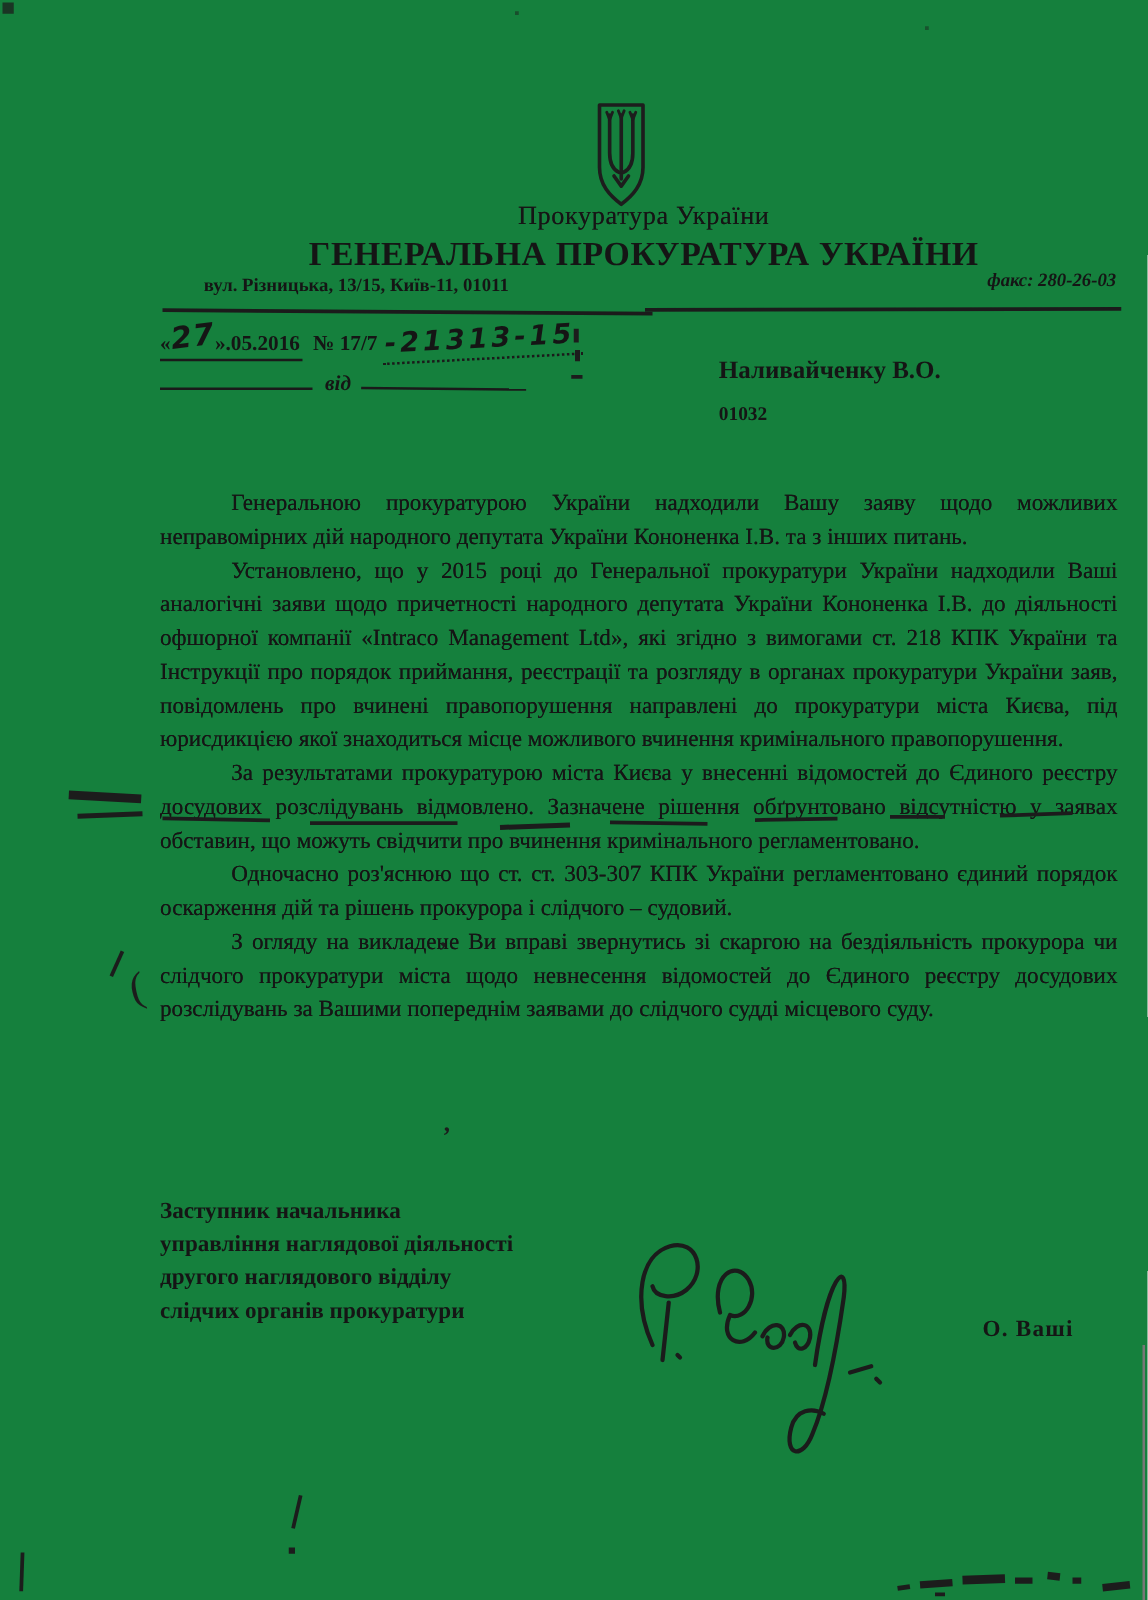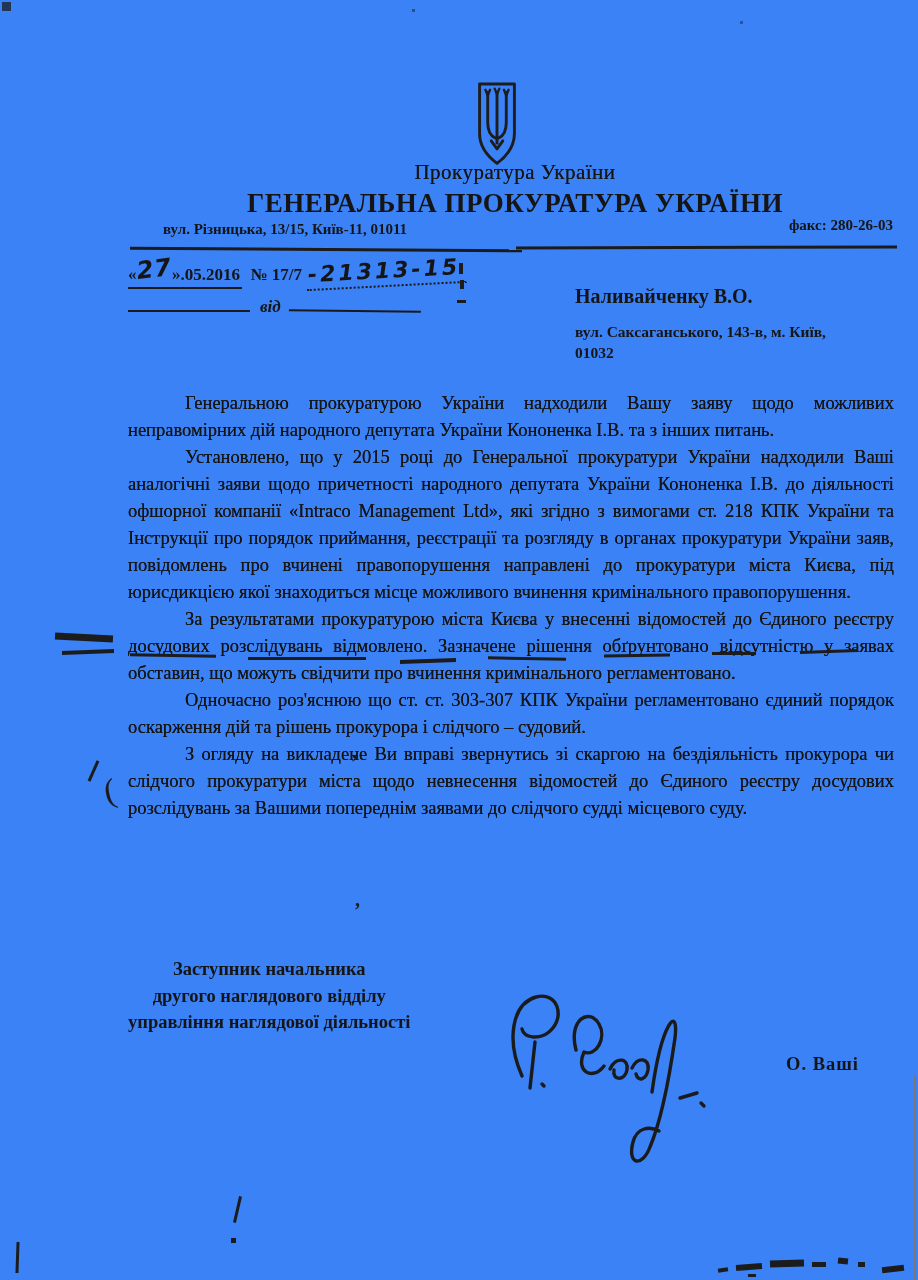--- a/index.html
+++ b/index.html
@@ -1,35 +1,35 @@
 <!DOCTYPE html>
 <html lang="uk"><head>
 <meta charset="utf-8">
 <style>
   html,body{margin:0;padding:0;background:#e8e8e8;}
   #page{
     position:relative;width:918px;height:1280px;margin:0 auto;
-    background:#3b82f6;overflow:hidden;
+    background:#15803d;overflow:hidden;
     font-family:"Liberation Serif", serif;color:#151515;
   }
   
   .emblem{position:absolute;left:468px;top:80px;width:58px;height:88px;}
   .org-small{
     position:absolute;left:100px;top:160px;width:830px;text-align:center;
     font-size:21px;letter-spacing:0.5px;text-shadow:0 0 0.5px #222;
   }
   .org-large{
     position:absolute;left:60px;top:188px;width:910px;text-align:center;
     font-size:27px;font-weight:bold;letter-spacing:0.5px;
   }
   .org-address{
     position:absolute;left:163px;top:221px;font-size:15px;font-weight:bold;
   }
   .org-fax{
-    position:absolute;right:25px;top:217px;font-size:15px;font-weight:bold;
+    position:absolute;right:25px;top:217px;font-size:15px;font-weight:bold;font-style:italic;
   }
   .rule-a{position:absolute;left:130px;top:248px;width:392px;height:3px;background:#1b1b1b;transform:rotate(0.4deg);}
   .rule-b{position:absolute;left:516px;top:246px;width:381px;height:3px;background:#1b1b1b;transform:rotate(-0.15deg);}
   
   .ref-line1{position:absolute;left:128px;top:258px;font-size:17px;font-weight:bold;white-space:nowrap;}
   .ref-dateseg{border-bottom:2px solid #1a1a1a;padding:0 2px 1px 0;display:inline-block;}
   .hw-day{
     display:inline-block;font-family:"DejaVu Sans",sans-serif;font-style:italic;font-weight:bold;
     font-size:24px;transform:rotate(-7deg) translateY(-3px);letter-spacing:1px;
   }
@@ -48,21 +48,21 @@
   .addr-line{font-size:15.5px;font-weight:bold;}
   
   .body-text{
     position:absolute;left:128px;top:390px;width:766px;
     font-size:18.5px;line-height:27px;text-align:justify;
     text-shadow:0 0 0.4px #1a1a1a;
   }
   .body-text p{margin:0;text-indent:57px;}
   
   .signoff{
-    position:absolute;left:128px;top:956px;font-size:18.5px;font-weight:bold;line-height:26.5px;text-align:center;
+    position:absolute;left:128px;top:956px;font-size:18.5px;font-weight:bold;line-height:26.5px;
   }
   .sig-script{position:absolute;left:492px;top:980px;width:220px;height:200px;}
   .signer{position:absolute;left:786px;top:1054px;font-size:18.5px;font-weight:bold;letter-spacing:1px;}
   
   .art{position:absolute;background:#1c1c1c;}
   .glyph-art{position:absolute;color:#1c1c1c;font-size:22px;font-weight:bold;}
   .corner-mark{left:2px;top:2px;width:9px;height:9px;opacity:.75;}
   .speck1{left:412px;top:9px;width:3px;height:3px;opacity:.5;}
   .speck2{left:740px;top:21px;width:3px;height:3px;opacity:.45;}
   .semi-a{left:459px;top:263px;width:4px;height:11px;}
@@ -120,36 +120,36 @@
 
   <div class="ref-line1">
     <span class="ref-dateseg"><span>«</span><span class="hw-day">27</span><span>».05.2016</span></span>&nbsp;&nbsp;<span>№ 17/7</span><span class="hw-num">-21313-15</span>
   </div>
   <div class="ref-line2">
     <span class="uline u1"></span><span>від</span><span class="uline u2"></span>
   </div>
 
   <div class="addressee">
     <div class="addr-name">Наливайченку В.О.</div>
-    <div class="addr-line">вул. Саксаганського, 143-в, м. Київ,</div>
     <div class="addr-line">01032</div>
   </div>
 
   <div class="body-text">
     <p>Генеральною прокуратурою України надходили Вашу заяву щодо можливих неправомірних дій народного депутата України Кононенка І.В. та з інших питань.</p>
     <p>Установлено, що у 2015 році до Генеральної прокуратури України надходили Ваші аналогічні заяви щодо причетності народного депутата України Кононенка І.В. до діяльності офшорної компанії «Intraco Management Ltd», які згідно з вимогами ст. 218 КПК України та Інструкції про порядок приймання, реєстрації та розгляду в органах прокуратури України заяв, повідомлень про вчинені правопорушення направлені до прокуратури міста Києва, під юрисдикцією якої знаходиться місце можливого вчинення кримінального правопорушення.</p>
     <p>За результатами прокуратурою міста Києва у внесенні відомостей до Єдиного реєстру досудових розслідувань відмовлено. Зазначене рішення обґрунтовано відсутністю у заявах обставин, що можуть свідчити про вчинення кримінального регламентовано.</p>
     <p>Одночасно роз'яснюю що ст. ст. 303-307 КПК України регламентовано єдиний порядок оскарження дій та рішень прокурора і слідчого – судовий.</p>
     <p>З огляду на викладене Ви вправі звернутись зі скаргою на бездіяльність прокурора чи слідчого прокуратури міста щодо невнесення відомостей до Єдиного реєстру досудових розслідувань за Вашими попереднім заявами до слідчого судді місцевого суду.</p>
   </div>
 
   <div class="signoff">
     <div>Заступник начальника</div>
+    <div>управління наглядової діяльності</div>
     <div>другого наглядового відділу</div>
-    <div>управління наглядової діяльності</div>
+    <div>слідчих органів прокуратури</div>
   </div>
 
   <div class="sig-script">
     <svg viewBox="0 0 220 200" width="220" height="200" fill="none" stroke="#1b1b1b" stroke-width="3.4" stroke-linecap="round" stroke-linejoin="round">
       <path d="M30,96 C14,60 20,24 44,17 C66,11 74,38 57,52 C47,60 32,58 30,49"></path>
       <path d="M43,62 C41,80 39,98 38,108"></path>
       <path d="M50,104 l2,2"></path>
       <path d="M84,70 C76,40 97,27 107,44 C115,58 104,77 92,72 C83,92 101,101 112,86"></path>
       <path d="M118,89 C124,76 137,78 135,90 C133,101 120,101 122,90"></path>
       <path d="M140,88 C146,76 158,78 156,90 C154,100 146,102 144,94"></path>

